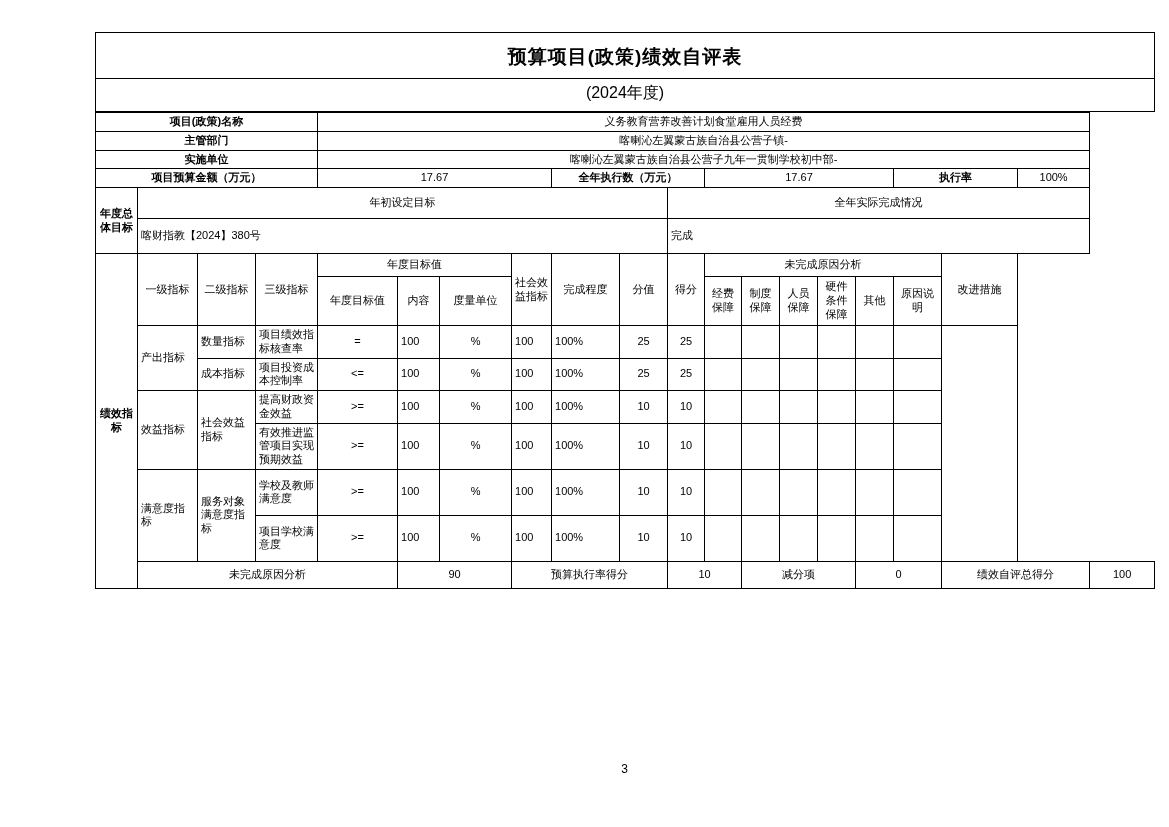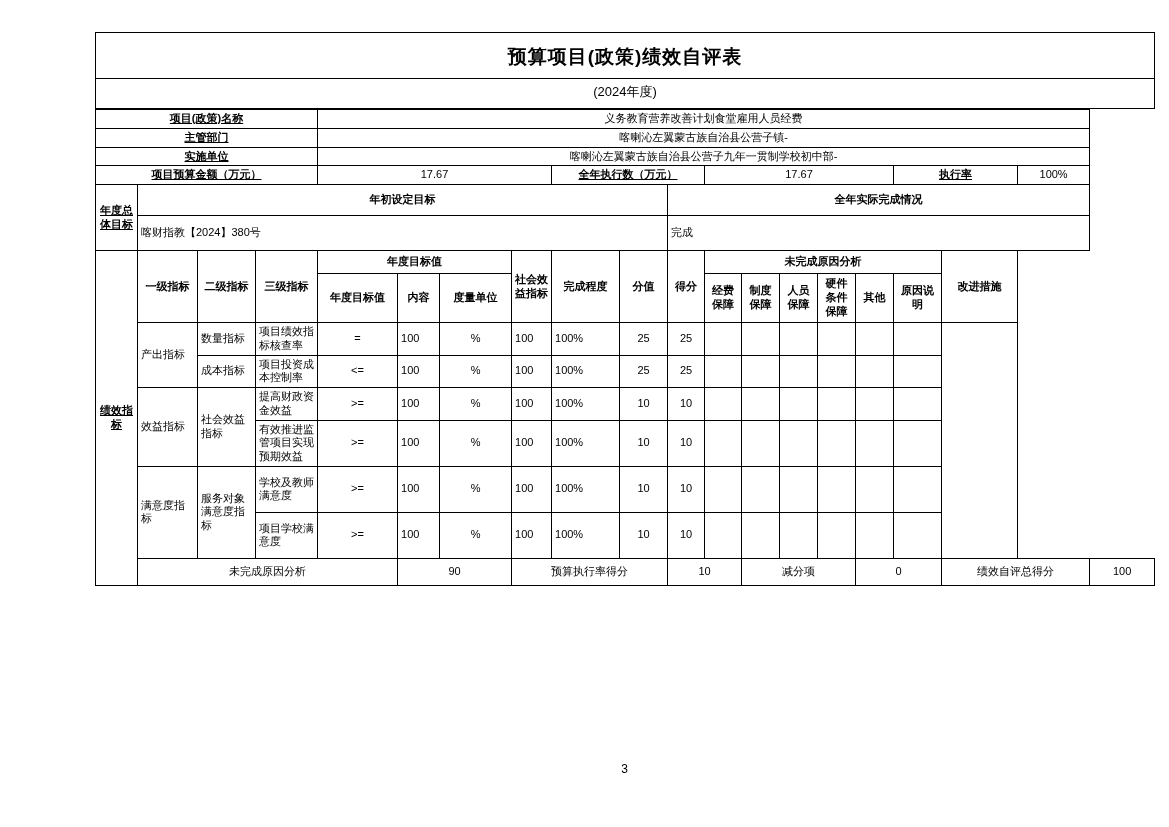--- a/index.html
+++ b/index.html
@@ -39,28 +39,28 @@
     text-align:center;
     font-size:19px;
     font-weight:bold;
     padding:11px 0 8px 0;
     letter-spacing:1px;
   }
   .subtitle-cell{
     border:1px solid #000;
     border-top:none;
     text-align:center;
-    font-size:13px;
+    font-size:16px;
     padding:4px 0 7px 0;
   }
   .c{text-align:center;}
   .l{text-align:left;}
-  .lbl{text-align:center;font-weight:bold;text-decoration:underline;}
+  .lbl{text-align:center;font-weight:bold;}
   .tall{height:30px;}
-  .hdr{text-align:center;font-weight:bold;}
+  .hdr{text-align:center;font-weight:normal;}
   .vtop{vertical-align:top;}
   .pagenum{
     position:absolute;
     left:0;right:0;
     top:762px;
     text-align:center;
     font-size:12px;
   }
 </style>
 </head>

